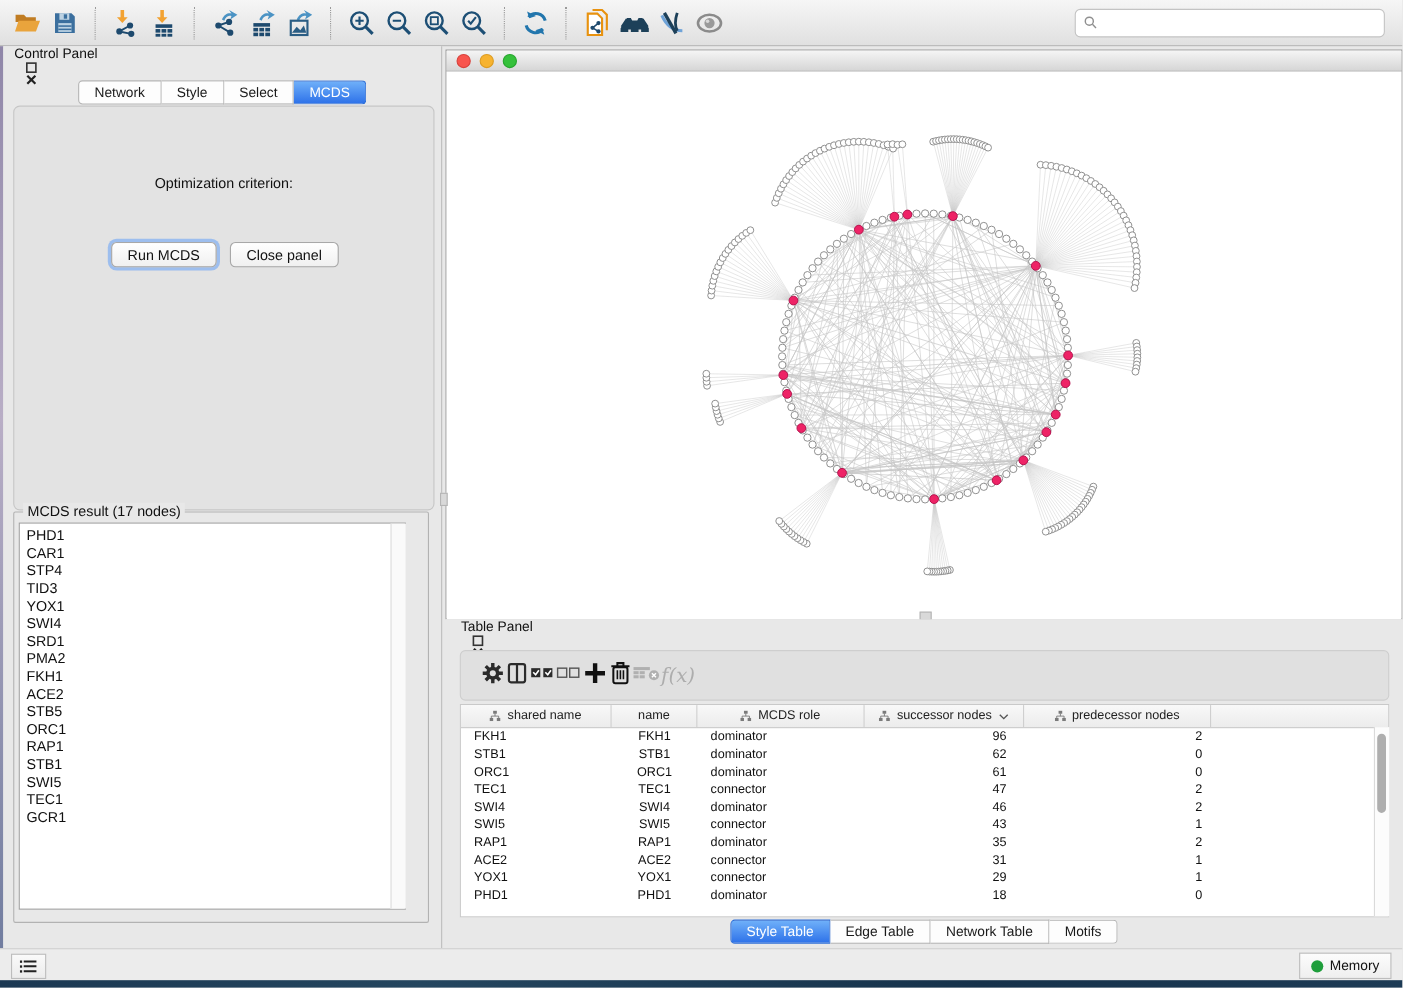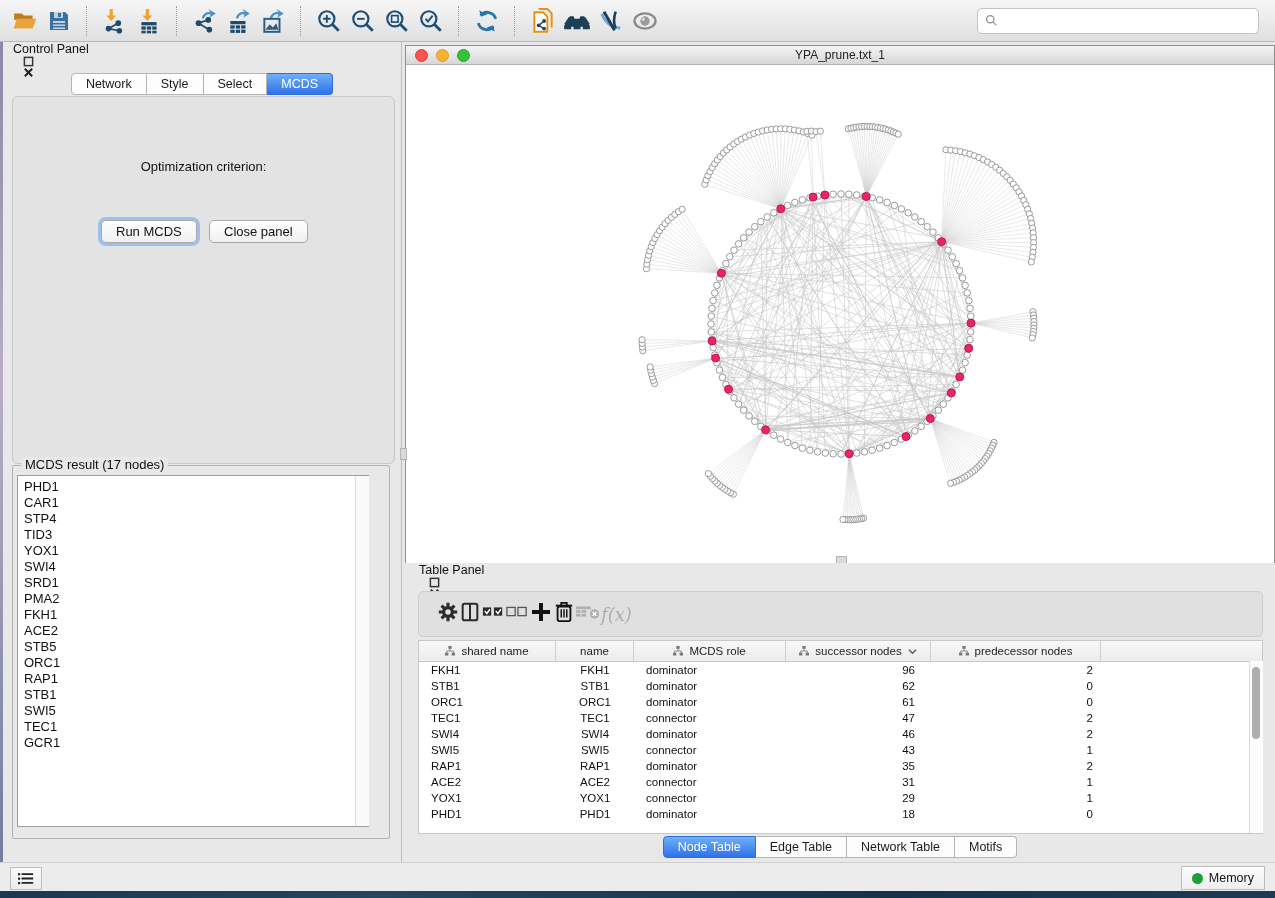--- a/index.html
+++ b/index.html
@@ -286,21 +286,20 @@
       <div class="item">GCR1</div>
     </div>
   <div id="result-scroll" class="abs"></div>
 </div>
 
 <div id="network-window" class="abs">
   <div id="net-titlebar">
     <span class="light" style="background:#f8544d;border:1px solid #d8423c;"></span>
     <span class="light" style="background:#f7b32f;border:1px solid #dd9c22;margin-left:8px;"></span>
     <span class="light" style="background:#35c13b;border:1px solid #27a52e;margin-left:8px;"></span>
-    <span id="net-title">YPA_prune.txt_1</span>
   </div>
   <svg id="net-canvas" viewBox="0 0 868 498">
       <g>
         <line x1="374.771515434418" y1="143.7935346999421" x2="411.56684508419227" y2="386.8705879031287" stroke="#c6c6c6" stroke-width="0.7" opacity="0.75"></line>
         <line x1="374.771515434418" y1="143.7935346999421" x2="553.5469799789716" y2="312.3536647088584" stroke="#c6c6c6" stroke-width="0.7" opacity="0.75"></line>
         <line x1="374.771515434418" y1="143.7935346999421" x2="319.8907166650827" y2="198.5859876343101" stroke="#c6c6c6" stroke-width="0.7" opacity="0.75"></line>
         <line x1="374.771515434418" y1="143.7935346999421" x2="553.5469799789718" y2="205.64633529114172" stroke="#c6c6c6" stroke-width="0.7" opacity="0.75"></line>
         <line x1="374.771515434418" y1="143.7935346999421" x2="515.1734534417106" y2="361.3338524791765" stroke="#c6c6c6" stroke-width="0.7" opacity="0.75"></line>
         <line x1="374.771515434418" y1="143.7935346999421" x2="564.7628220490312" y2="266.8492046648972" stroke="#c6c6c6" stroke-width="0.7" opacity="0.75"></line>
         <line x1="374.771515434418" y1="143.7935346999421" x2="310.8862873538891" y2="220.32460299882365" stroke="#c6c6c6" stroke-width="0.7" opacity="0.75"></line>
@@ -1192,21 +1191,21 @@
           <div class="td c2">dominator</div>
           <div class="td c3">18</div>
           <div class="td c4">0</div>
         </div>
       </div>
   </div>
   <div id="tp-vscroll" class="abs">
     <div id="tp-thumb" class="abs"></div>
   </div>
   <div id="tp-tabs" class="abs">
-      <span class="tab active">Node Table</span>
+      <span class="tab active">Style Table</span>
       <span class="tab">Edge Table</span>
       <span class="tab">Network Table</span>
       <span class="tab">Motifs</span>
     </div>
 </div>
 
 <div id="status-bar" class="abs">
   <div id="list-btn" class="abs">
     <svg width="16" height="13" viewBox="0 0 18 14">
       <g stroke="#222" stroke-width="2">

